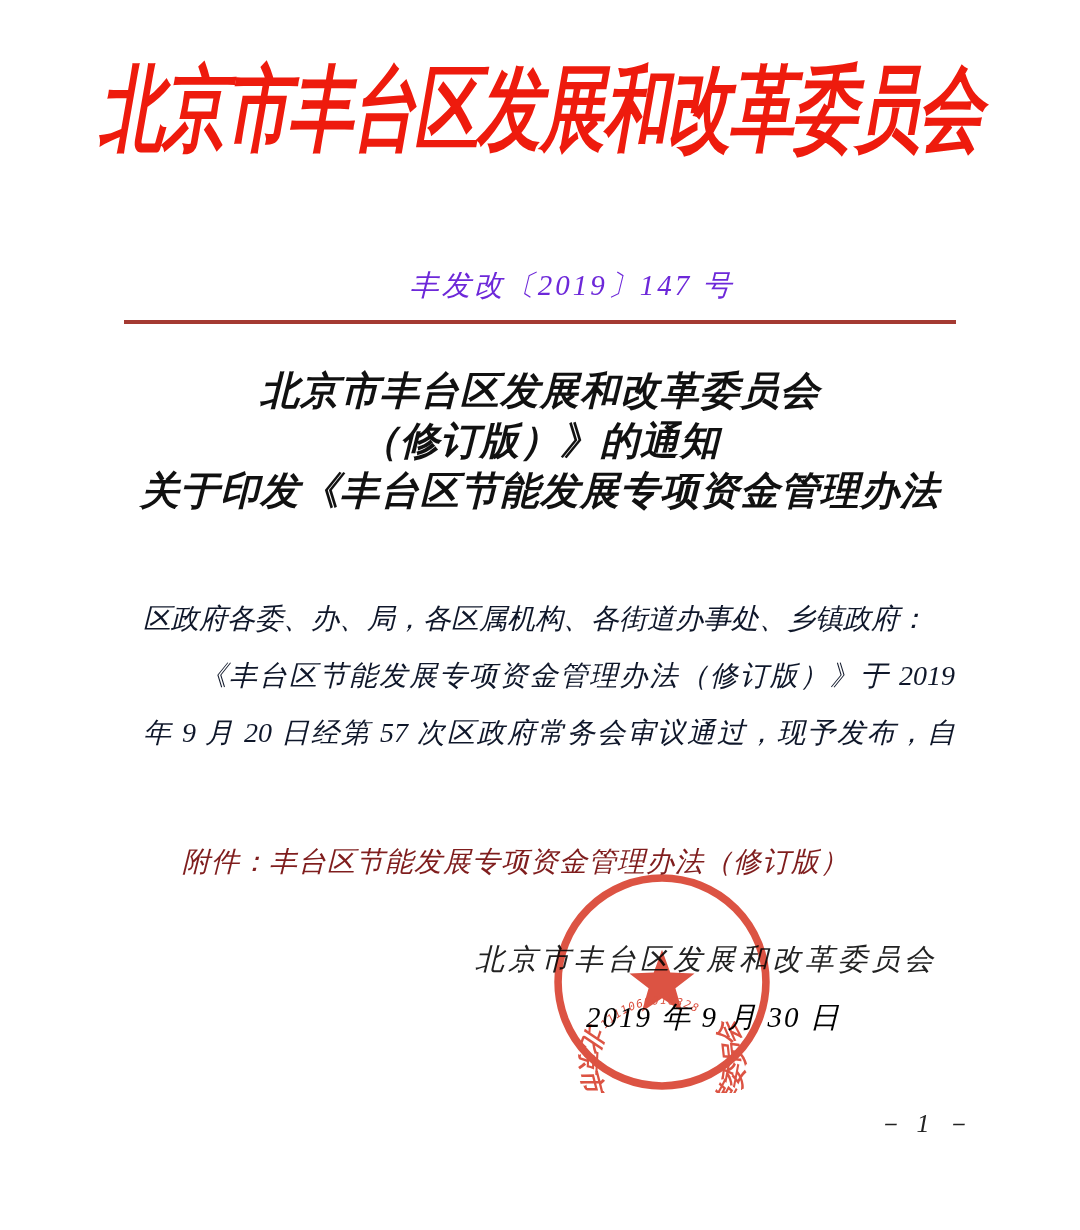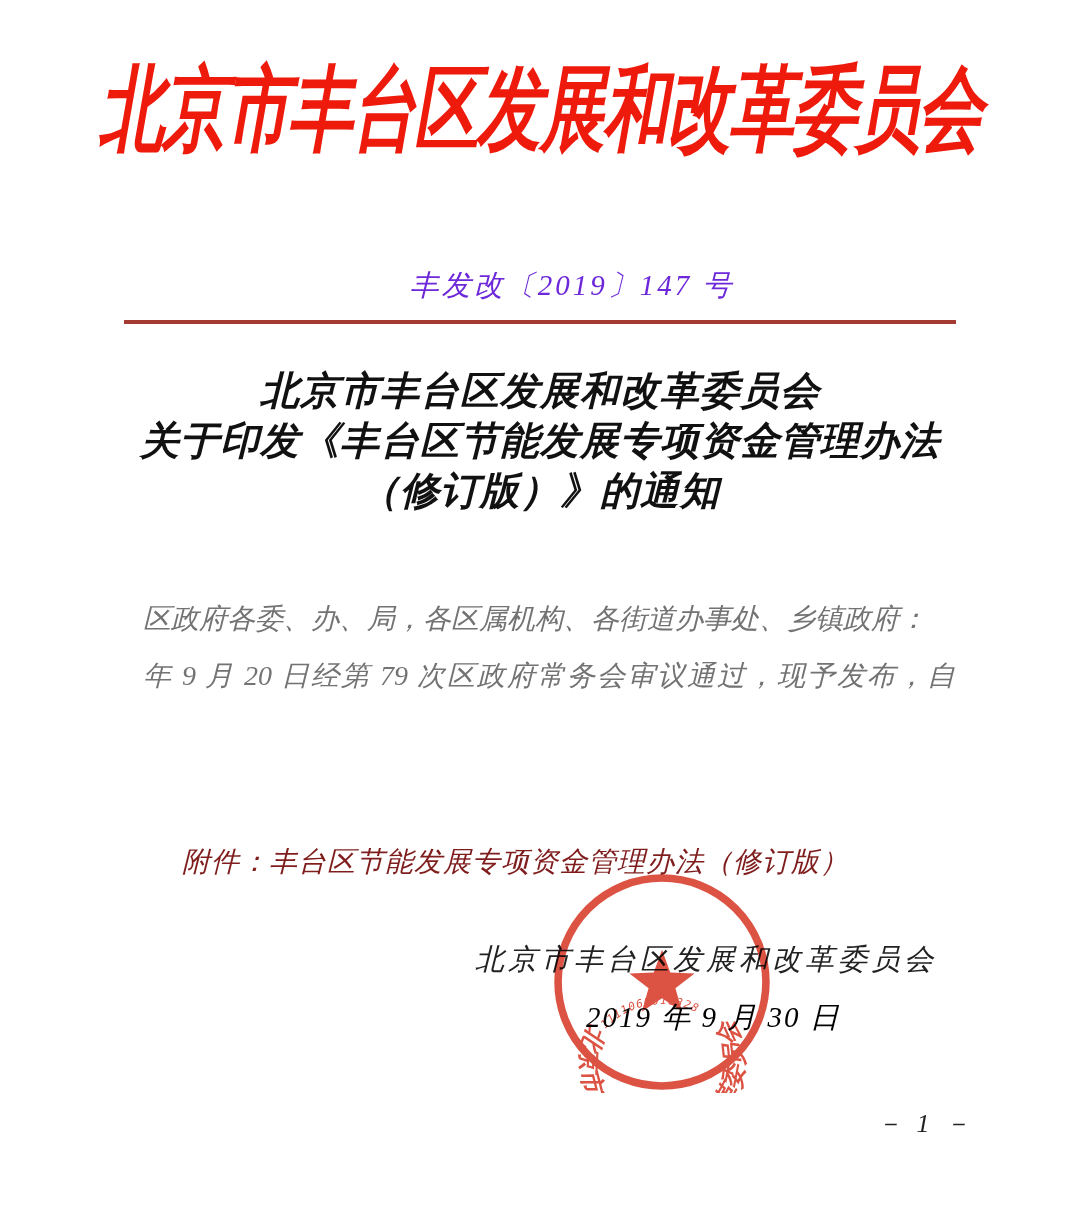--- a/index.html
+++ b/index.html
@@ -43,21 +43,21 @@
     text-align:center;
     font-family:"Liberation Sans","DejaVu Sans",sans-serif;
     font-weight:bold;
     font-size:39px;line-height:50px;
     letter-spacing:1px;
     color:#111;
   }
   .body-block{
     position:absolute;top:590px;left:143px;width:812px;
     font-size:28px;line-height:57px;
-    color:#737373;
+    color:#0f172a;
   }
   .body-line{white-space:nowrap;}
   .body-line.justify{
     white-space:normal;
     text-align:justify;
     text-align-last:justify;
   }
   .body-line.indent{text-indent:56px;}
   .attachment-line{
     position:absolute;top:843px;left:182px;
@@ -105,27 +105,28 @@
 <div class="page">
 
   <div class="org-header">北京市丰台区发展和改革委员会</div>
 
   <div class="doc-number">丰发改〔2019〕147 号</div>
 
   <div class="red-line"></div>
 
   <div class="doc-title">
     <div>北京市丰台区发展和改革委员会</div>
+    <div>（修订版）》的通知</div>
     <div>关于印发《丰台区节能发展专项资金管理办法</div>
-    <div>（修订版）》的通知</div>
   </div>
 
   <div class="body-block">
     <div class="body-line">区政府各委、办、局，各区属机构、各街道办事处、乡镇政府：</div>
-    <div class="body-line justify">年 9 月 20 日经第 79 次区政府常务会审议通过，现予发布，自</div>
+    <div class="body-line justify indent">《丰台区节能发展专项资金管理办法（修订版）》于 2019</div>
+    <div class="body-line justify">年 9 月 20 日经第 57 次区政府常务会审议通过，现予发布，自</div>
   </div>
 
   <div class="attachment-line">附件：丰台区节能发展专项资金管理办法（修订版）</div>
 
   <div class="signature-org">北京市丰台区发展和改革委员会</div>
 
   <div class="signature-date">2019 年 9 月 30 日</div>
 
   <div class="stamp">
     <svg viewBox="0 0 220 220" xmlns="http://www.w3.org/2000/svg">

